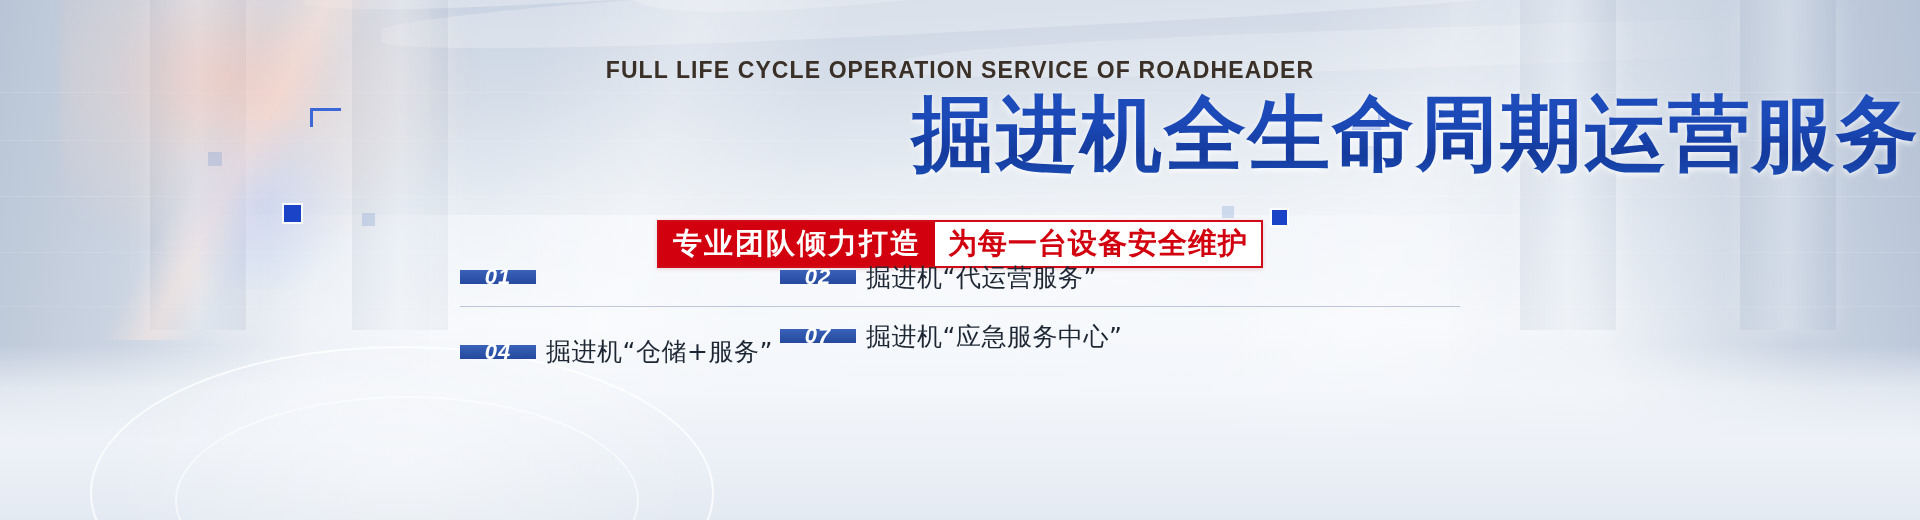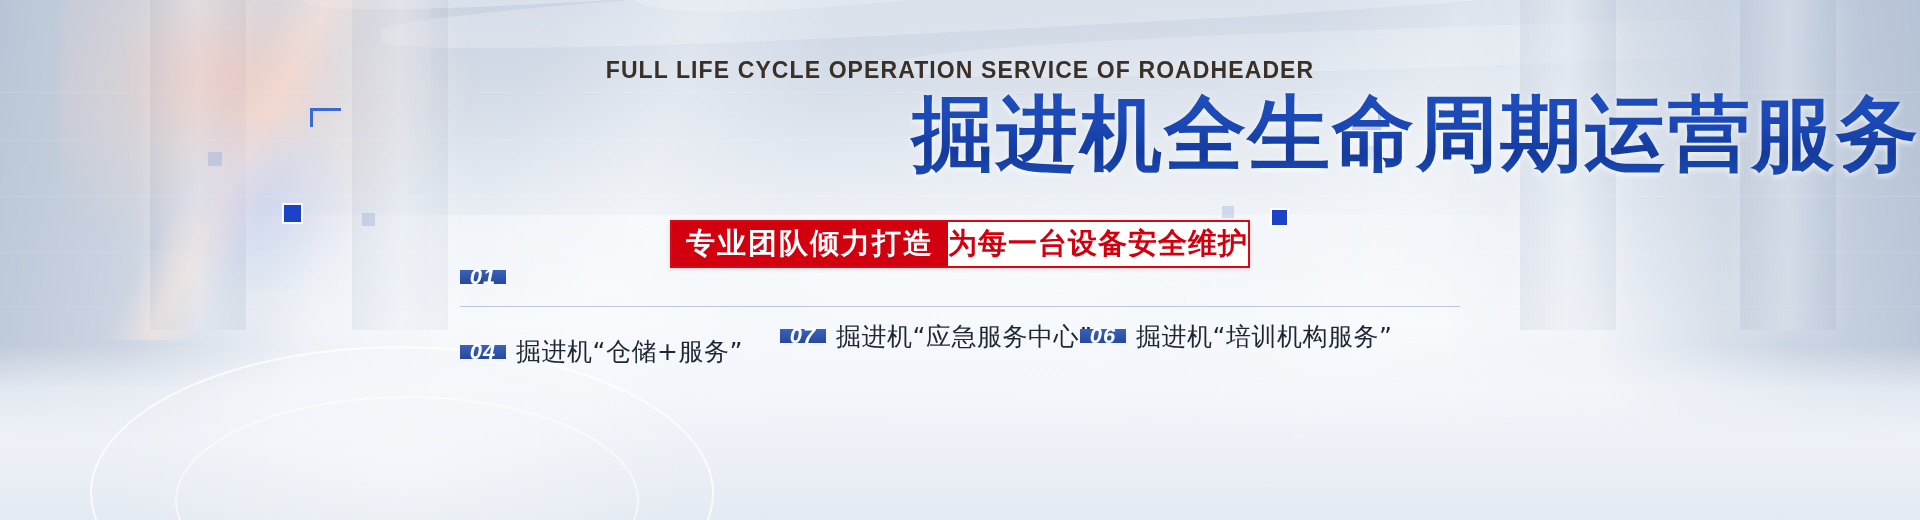--- a/index.html
+++ b/index.html
@@ -103,41 +103,41 @@
     text-align:right;
   }
   .redbar .seg-a{
     background:#d2000e;color:#ffffff;
     display:flex;align-items:center;padding:0 14px;
     font-size:29px;font-weight:bold;letter-spacing:2px;
     font-family:"DejaVu Sans","Liberation Sans",sans-serif;
   }
   .redbar .seg-b{
     background:#ffffff;color:#d2000e;
-    display:flex;align-items:center;padding:0 0;
+    display:flex;align-items:center;padding:0 13px;
     font-size:29px;font-weight:bold;letter-spacing:1px;
     font-family:"DejaVu Sans","Liberation Sans",sans-serif;
   }
 
   .svc{
     position:absolute;left:50%;transform:translateX(-50%);
     top:248px;width:1000px;
   }
   .svc-row{
     display:flex;align-items:center;justify-content:flex-start;
     height:58px;
   }
   .svc-row.r1{border-bottom:1px solid rgba(120,140,175,0.45);}
   .svc-item{display:flex;align-items:center;white-space:nowrap;}
   .svc-num{
     display:inline-flex;align-items:center;justify-content:center;
     min-width:44px;height:14px;margin-right:10px;
     background:linear-gradient(180deg,#3a62b8 0%,#24499f 100%);
     color:#ffffff;font-size:22px;font-weight:bold;font-style:italic;
-    letter-spacing:1px;padding:0 1px;
+    letter-spacing:1px;padding:0 16px;
     font-family:"Liberation Sans","DejaVu Sans",sans-serif;
   }
   .svc-label{
     font-size:25px;color:#1d2733;font-weight:500;letter-spacing:0.5px;
     font-family:"DejaVu Sans","Liberation Sans",sans-serif;
   }
 </style>
 </head>
 <body>
 
@@ -196,32 +196,32 @@
       <div class="seg-a">专业团队倾力打造</div>
       <div class="seg-b">为每一台设备安全维护</div>
     </div>
 
     <div class="svc">
 
       <div class="svc-row r1">
         <div class="svc-item" style="width:320px;">
           <span class="svc-num">01</span>
         </div>
+        <div class="svc-item" style="width:300px;">
+          <span class="svc-num">02</span>
+          <span class="svc-label">掘进机“代运营服务”</span>
+        </div>
       </div>
 
       <div class="svc-row r2">
         <div class="svc-item" style="width:320px;margin-top:31px;">
           <span class="svc-num">04</span>
           <span class="svc-label">掘进机“仓储+服务”</span>
         </div>
         <div class="svc-item" style="width:300px;">
           <span class="svc-num">07</span>
           <span class="svc-label">掘进机“应急服务中心”</span>
         </div>
-        <div class="svc-item">
-          <span class="svc-num">06</span>
-          <span class="svc-label">掘进机“培训机构服务”</span>
-        </div>
       </div>
 
     </div>
   </div>
 </div>
 
 </body></html>

